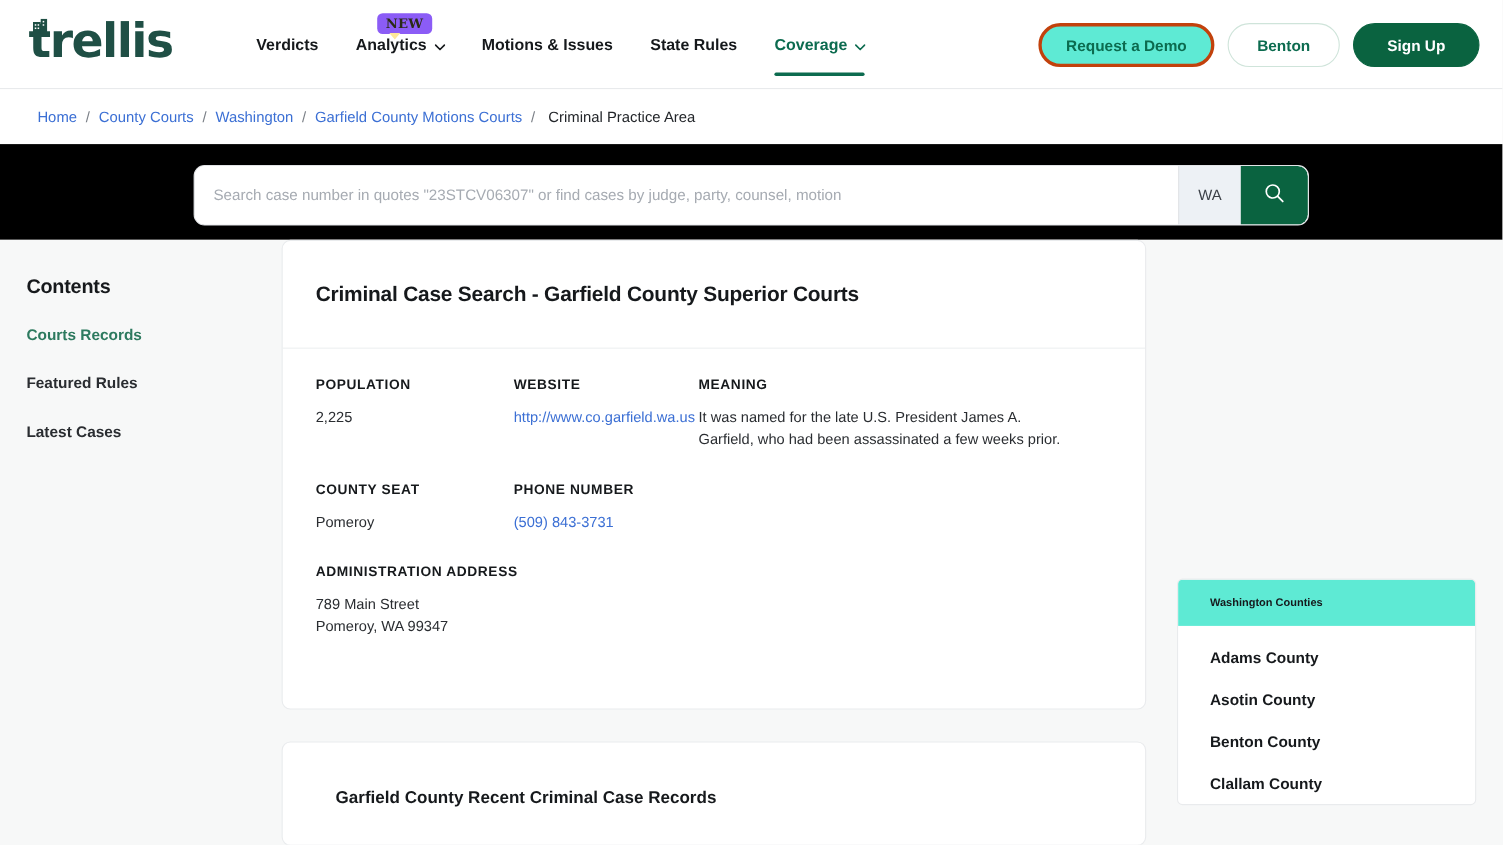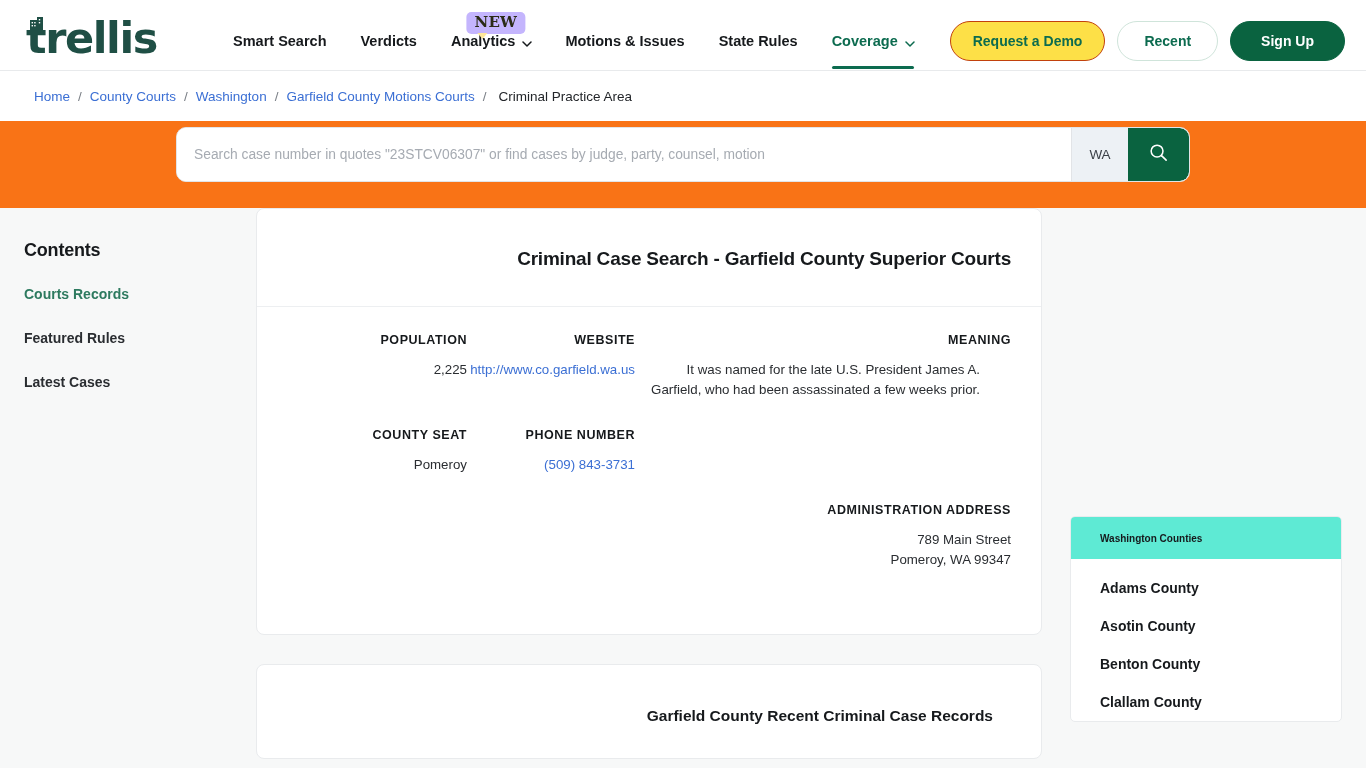--- a/index.html
+++ b/index.html
@@ -9,21 +9,21 @@
     width: 1366px; height: 768px;
     overflow: hidden;
     background: #f7f8f8;
     font-family: "Liberation Sans", sans-serif;
     -webkit-font-smoothing: antialiased;
   }
 
   
   .header {
     position: relative;
-    height: 71px;
+    height: 81px;
     background: #ffffff;
     border-bottom: 1px solid #e8eaec;
     display: flex;
     align-items: center;
   }
   .logo-wrap {
     position: absolute;
     left: 26px; top: 16px;
     display: flex; align-items: flex-start;
     cursor: pointer;
@@ -75,23 +75,23 @@
     left: 0; right: 0; bottom: 12px;
     height: 3px;
     background: #0c6b4f;
     border-radius: 2px;
   }
   .new-badge {
     position: absolute;
     top: 12px;
     left: 50%;
     transform: translateX(-42%);
-    background: #c4b5fd;
+    background: #8b5cf6;
     color: #2b2b16;
-    font-size: 15px;
+    font-size: 12px;
     font-weight: 700;
     letter-spacing: 0.2px;
     padding: 3px 8px 3.5px;
     border-radius: 5px;
     line-height: 1;
     font-family: "DejaVu Serif", serif;
   }
   .new-badge::after {
     content: "";
     position: absolute;
@@ -117,23 +117,23 @@
     border-radius: 22px;
     cursor: pointer;
     white-space: nowrap;
     display: inline-flex;
     align-items: center;
     justify-content: center;
   }
   .btn-demo {
     height: 40px;
     padding: 0 22px;
-    background: #fde047;
+    background: #5eead4;
     color: #0c6b4f;
-    border: 1px solid #c2410c;
+    border: 3px solid #c2410c;
   }
   .btn-login {
     height: 40px;
     padding: 0 26px;
     background: #ffffff;
     color: #0c6b4f;
     border: 1px solid #cfe4da;
   }
   .btn-signup {
     height: 40px;
@@ -152,24 +152,24 @@
     padding-left: 34px;
     font-size: 13.5px;
     color: #23262a;
   }
   .crumb-link { color: #3b6fd4; cursor: pointer; }
   .crumb-sep { color: #7a7f86; margin: 0 8px; }
   .crumb-current { color: #23262a; margin-left: 4px; }
 
   
   .search-band {
-    background: #f97316;
+    background: #000000;
     height: 87px;
     display: flex;
-    align-items: flex-start;
+    align-items: center;
     justify-content: center;
     padding-top: 6px;
   }
   .search-shell {
     display: flex;
     width: 1014px;
     height: 55px;
     border-radius: 10px;
     overflow: hidden;
     background: #ffffff;
@@ -237,21 +237,20 @@
   .main-col {
     position: absolute;
     left: 256px; top: 0;
     width: 786px;
   }
   .card {
     background: #ffffff;
     border: 1px solid #e9ebed;
     border-radius: 8px;
     margin-bottom: 29px;
-    text-align: right;
   }
   .card-head {
     padding: 26px 30px 24px;
     border-bottom: 1px solid #edeff1;
   }
   .card-title {
     font-size: 19px;
     font-weight: 700;
     color: #16191c;
     letter-spacing: -0.2px;
@@ -330,23 +329,20 @@
         <rect x="4.2" y="8" width="1.4" height="1.4" fill="#ffffff"></rect>
         <rect x="8.8" y="2" width="1.4" height="1.4" fill="#ffffff"></rect>
         <rect x="8.8" y="5" width="1.4" height="1.4" fill="#ffffff"></rect>
       </svg>
     </div>
     <span class="logo-text">trellis</span>
   </div>
 
   <nav class="nav">
     <div class="nav-item">
-      <span>Smart Search</span>
-    </div>
-    <div class="nav-item">
       <span>Verdicts</span>
     </div>
     <div class="nav-item">
       <span class="new-badge">NEW</span>
       <span>Analytics</span>
       <span class="chev">
         <svg viewBox="0 0 10 10" width="10" height="10">
             <path d="M1 3 L5 7 L9 3" stroke="#16191c" stroke-width="1.5" fill="none" stroke-linecap="round" stroke-linejoin="round"></path>
           </svg>
       </span>
@@ -363,21 +359,21 @@
         <svg viewBox="0 0 10 10" width="10" height="10">
             <path d="M1 3 L5 7 L9 3" stroke="#0c6b4f" stroke-width="1.5" fill="none" stroke-linecap="round" stroke-linejoin="round"></path>
           </svg>
       </span>
       <span class="nav-underline"></span>
     </div>
   </nav>
 
   <div class="header-actions">
     <button class="btn btn-demo">Request a Demo</button>
-    <button class="btn btn-login">Recent</button>
+    <button class="btn btn-login">Benton</button>
     <button class="btn btn-signup">Sign Up</button>
   </div>
 </div>
 
 <div class="breadcrumb">
   <span class="crumb-link">Home</span>
   <span class="crumb-sep">/</span>
   <span class="crumb-link">County Courts</span>
   <span class="crumb-sep">/</span>
   <span class="crumb-link">Washington</span>

